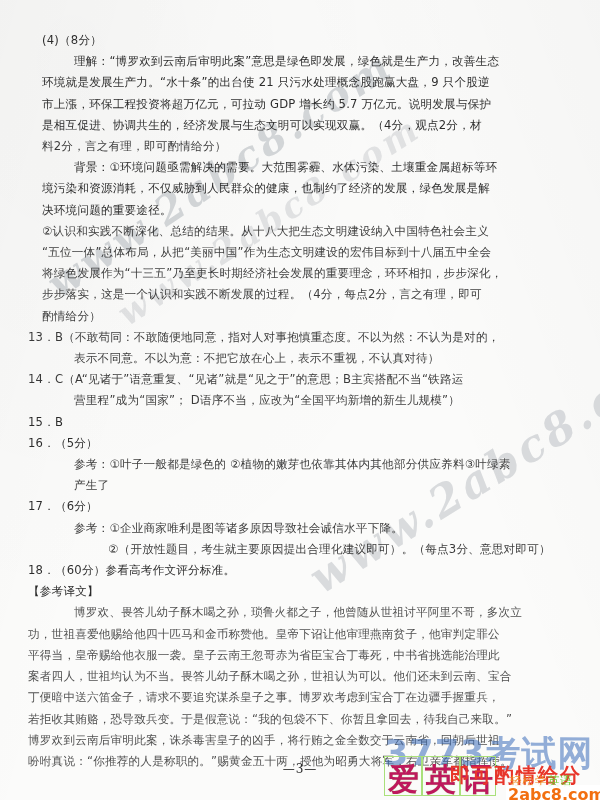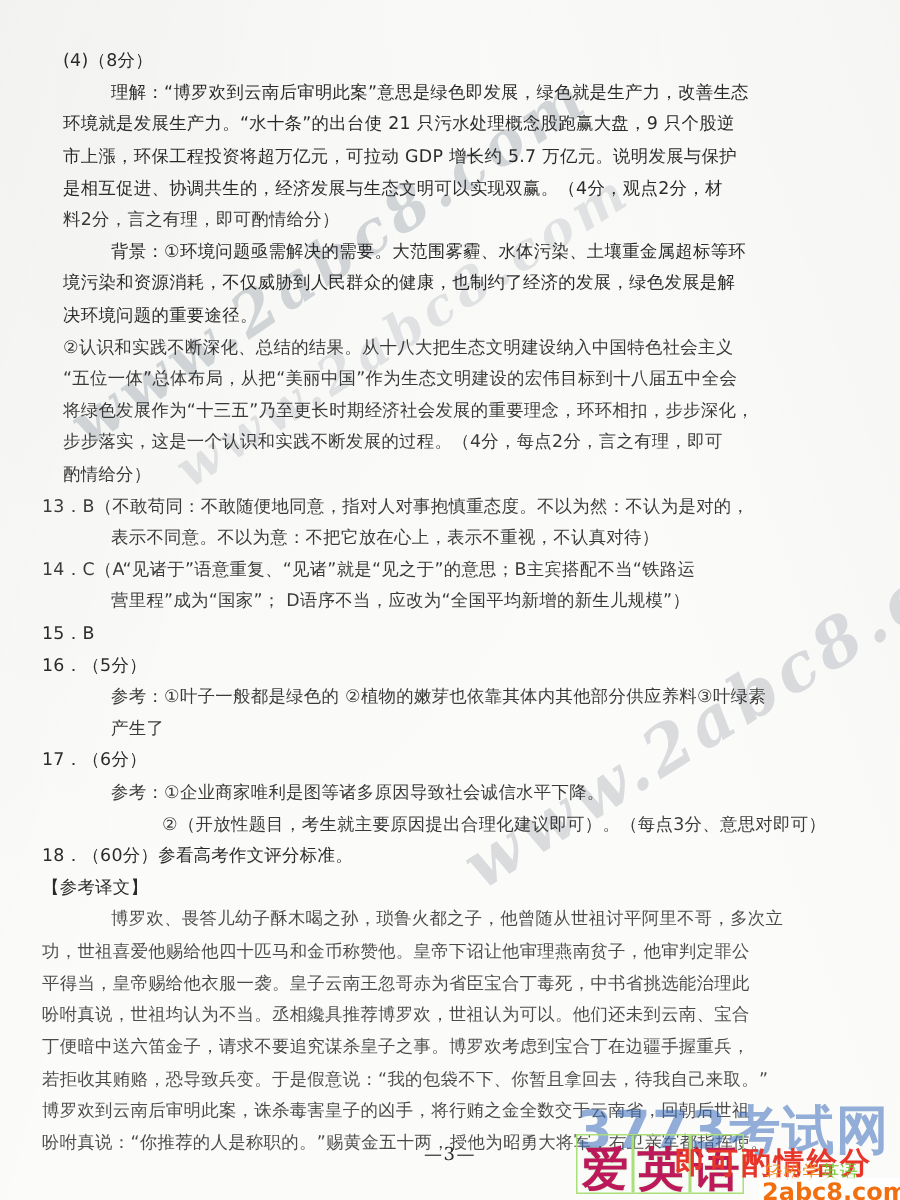--- a/index.html
+++ b/index.html
@@ -211,21 +211,21 @@
       <div class="line ind-3 blur-b">参考：①叶子一般都是绿色的 ②植物的嫩芽也依靠其体内其他部分供应养料③叶绿素</div>
       <div class="line ind-3 blur-b">产生了</div>
       <div class="line ind-0 blur-a">17．（6分）</div>
       <div class="line ind-3 blur-b">参考：①企业商家唯利是图等诸多原因导致社会诚信水平下降。</div>
       <div class="line ind-5 blur-b">②（开放性题目，考生就主要原因提出合理化建议即可）。（每点3分、意思对即可）</div>
       <div class="line ind-0 blur-a">18．（60分）参看高考作文评分标准。</div>
       <div class="line ind-0 blur-a">【参考译文】</div>
       <div class="line ind-3 blur-c">博罗欢、畏答儿幼子酥木喝之孙，琐鲁火都之子，他曾随从世祖讨平阿里不哥，多次立</div>
       <div class="line ind-0 blur-c">功，世祖喜爱他赐给他四十匹马和金币称赞他。皇帝下诏让他审理燕南贫子，他审判定罪公</div>
       <div class="line ind-0 blur-c">平得当，皇帝赐给他衣服一袭。皇子云南王忽哥赤为省臣宝合丁毒死，中书省挑选能治理此</div>
-      <div class="line ind-0 blur-c">吩咐真说，世祖均认为不当。丞相纔具推荐博罗欢，世祖认为可以。他们还未到云南、宝合</div>
+      <div class="line ind-0 blur-c">案者四人，世祖均认为不当。畏答儿幼子酥木喝之孙，世祖认为可以。他们还未到云南、宝合</div>
       <div class="line ind-0 blur-c">丁便暗中送六笛金子，请求不要追究谋杀皇子之事。博罗欢考虑到宝合丁在边疆手握重兵，</div>
       <div class="line ind-0 blur-c">若拒收其贿赂，恐导致兵变。于是假意说：“我的包袋不下、你暂且拿回去，待我自己来取。”</div>
       <div class="line ind-0 blur-c">博罗欢到云南后审明此案，诛杀毒害皇子的凶手，将行贿之金全数交于云南省，回朝后世祖</div>
       <div class="line ind-0 blur-c">吩咐真说：“你推荐的人是称职的。”赐黄金五十两，授他为昭勇大将军，右卫亲军都指挥使。</div>
     </div>
 
   <div id="page-number">—3—</div>
 
   <div id="logo-cluster">
     <div id="logo-3773">3773考试网</div>

